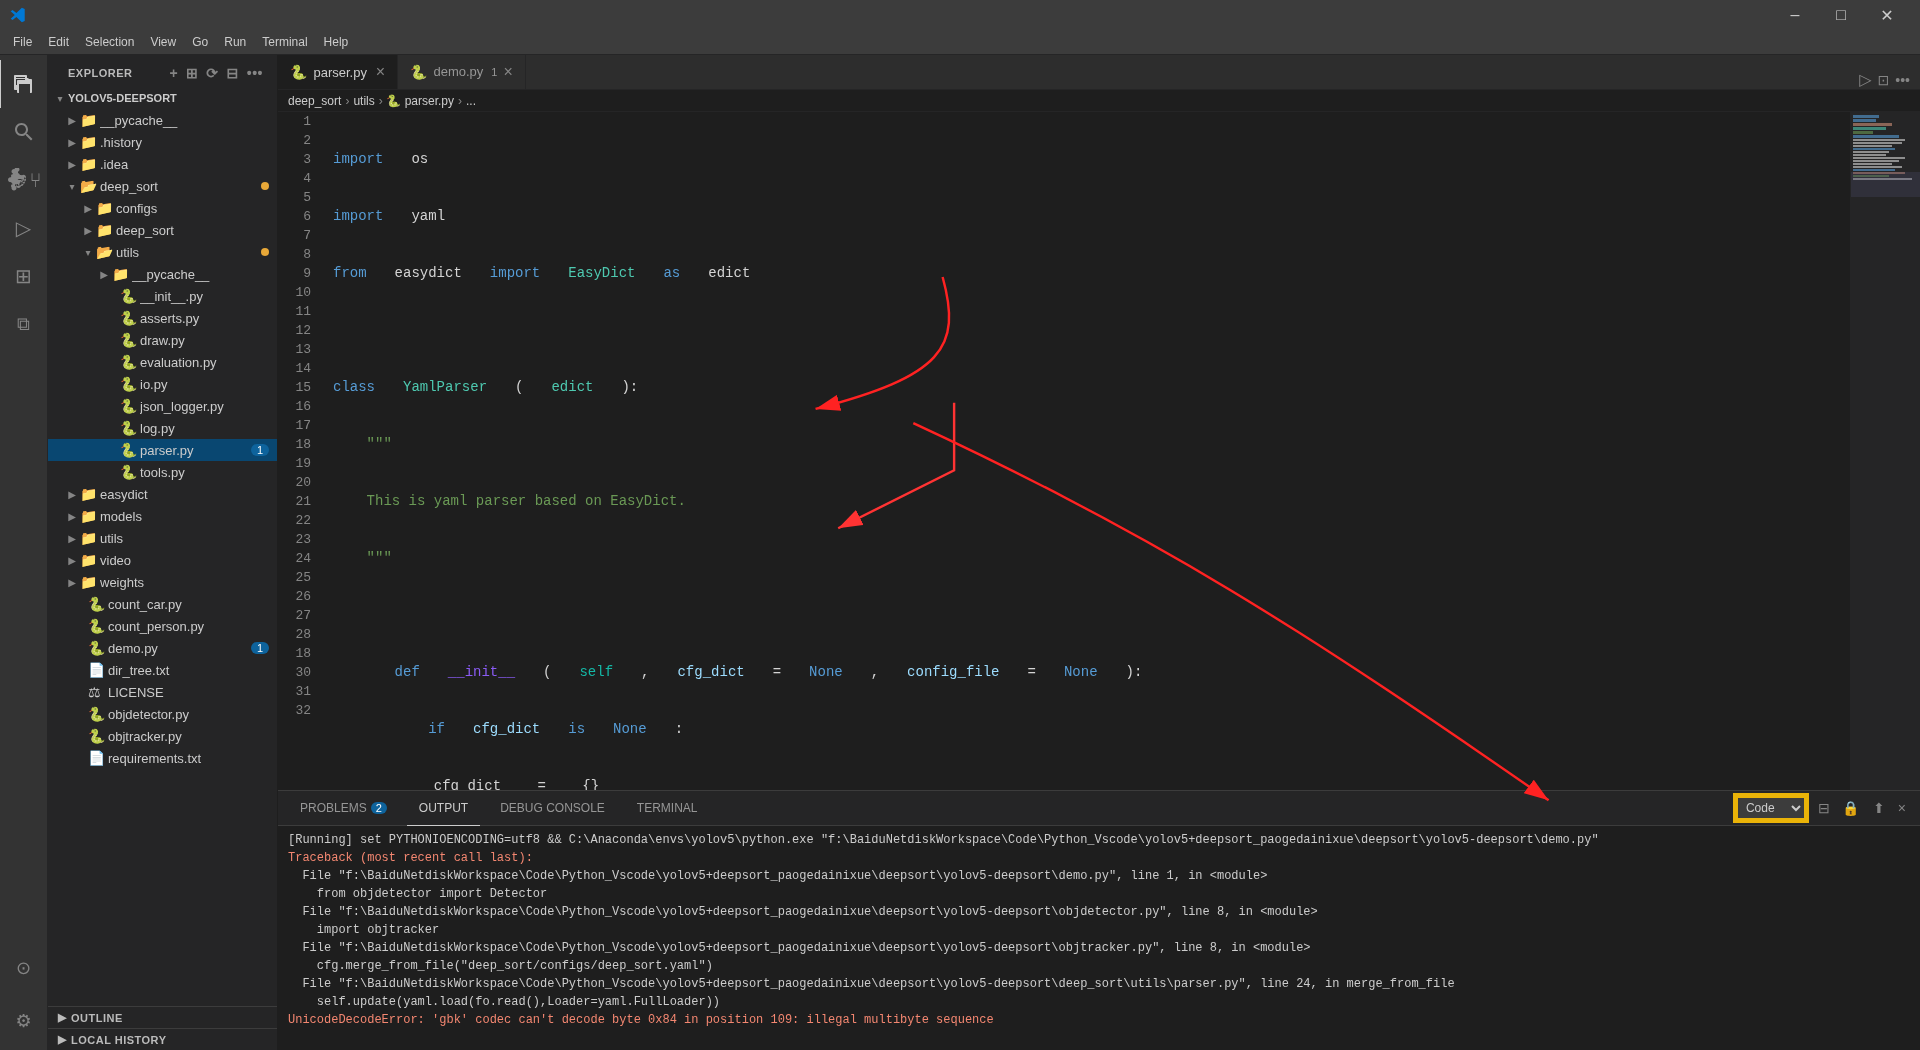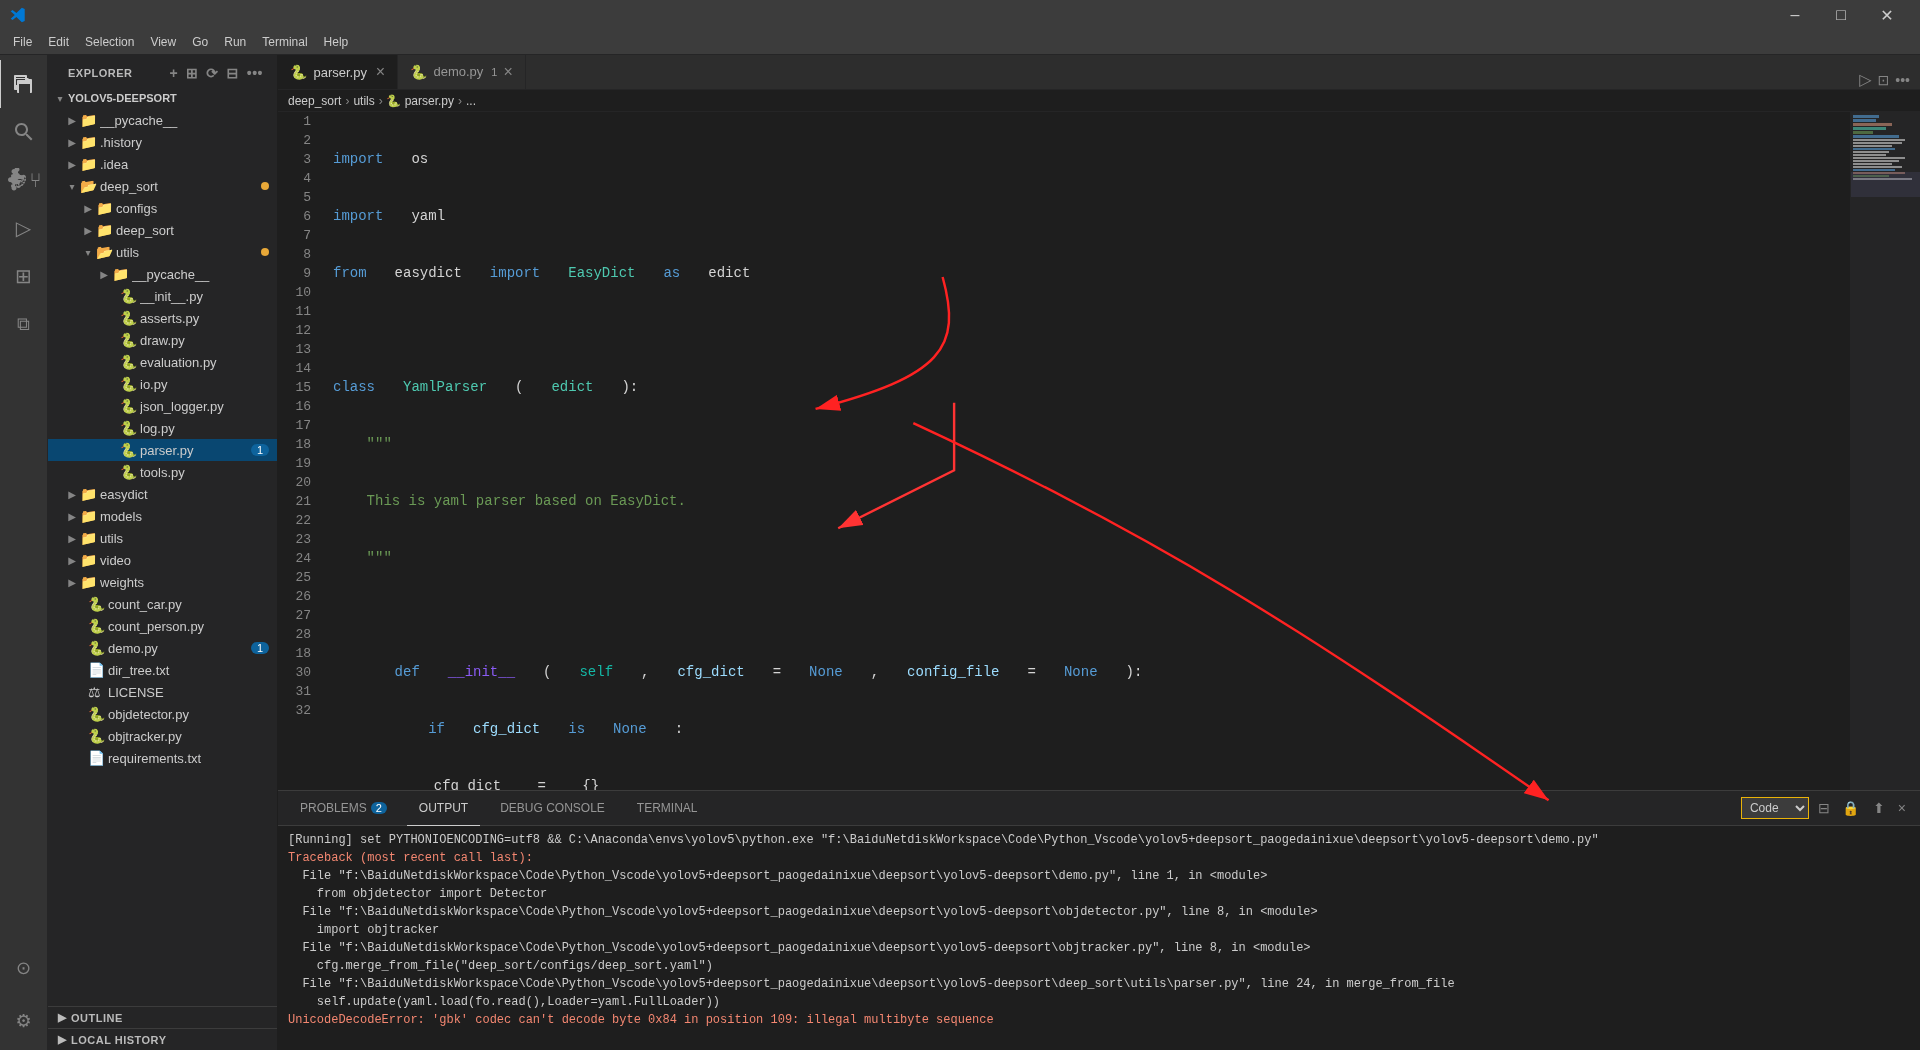--- a/index.html
+++ b/index.html
@@ -290,21 +290,21 @@
     .editor-and-panel {
       flex: 1;
       display: flex;
       flex-direction: column;
       overflow: hidden;
       position: relative;
     }
 
     .panel-select {
       background: #3c3c3c;
-      border: 1px solid #eab308;
+      border: 5px solid #eab308;
       color: #cccccc;
       padding: 2px 4px;
       font-size: 12px;
       cursor: pointer;
     }
 
     
     .red-arrows-overlay {
       position: absolute;
       top: 0;

